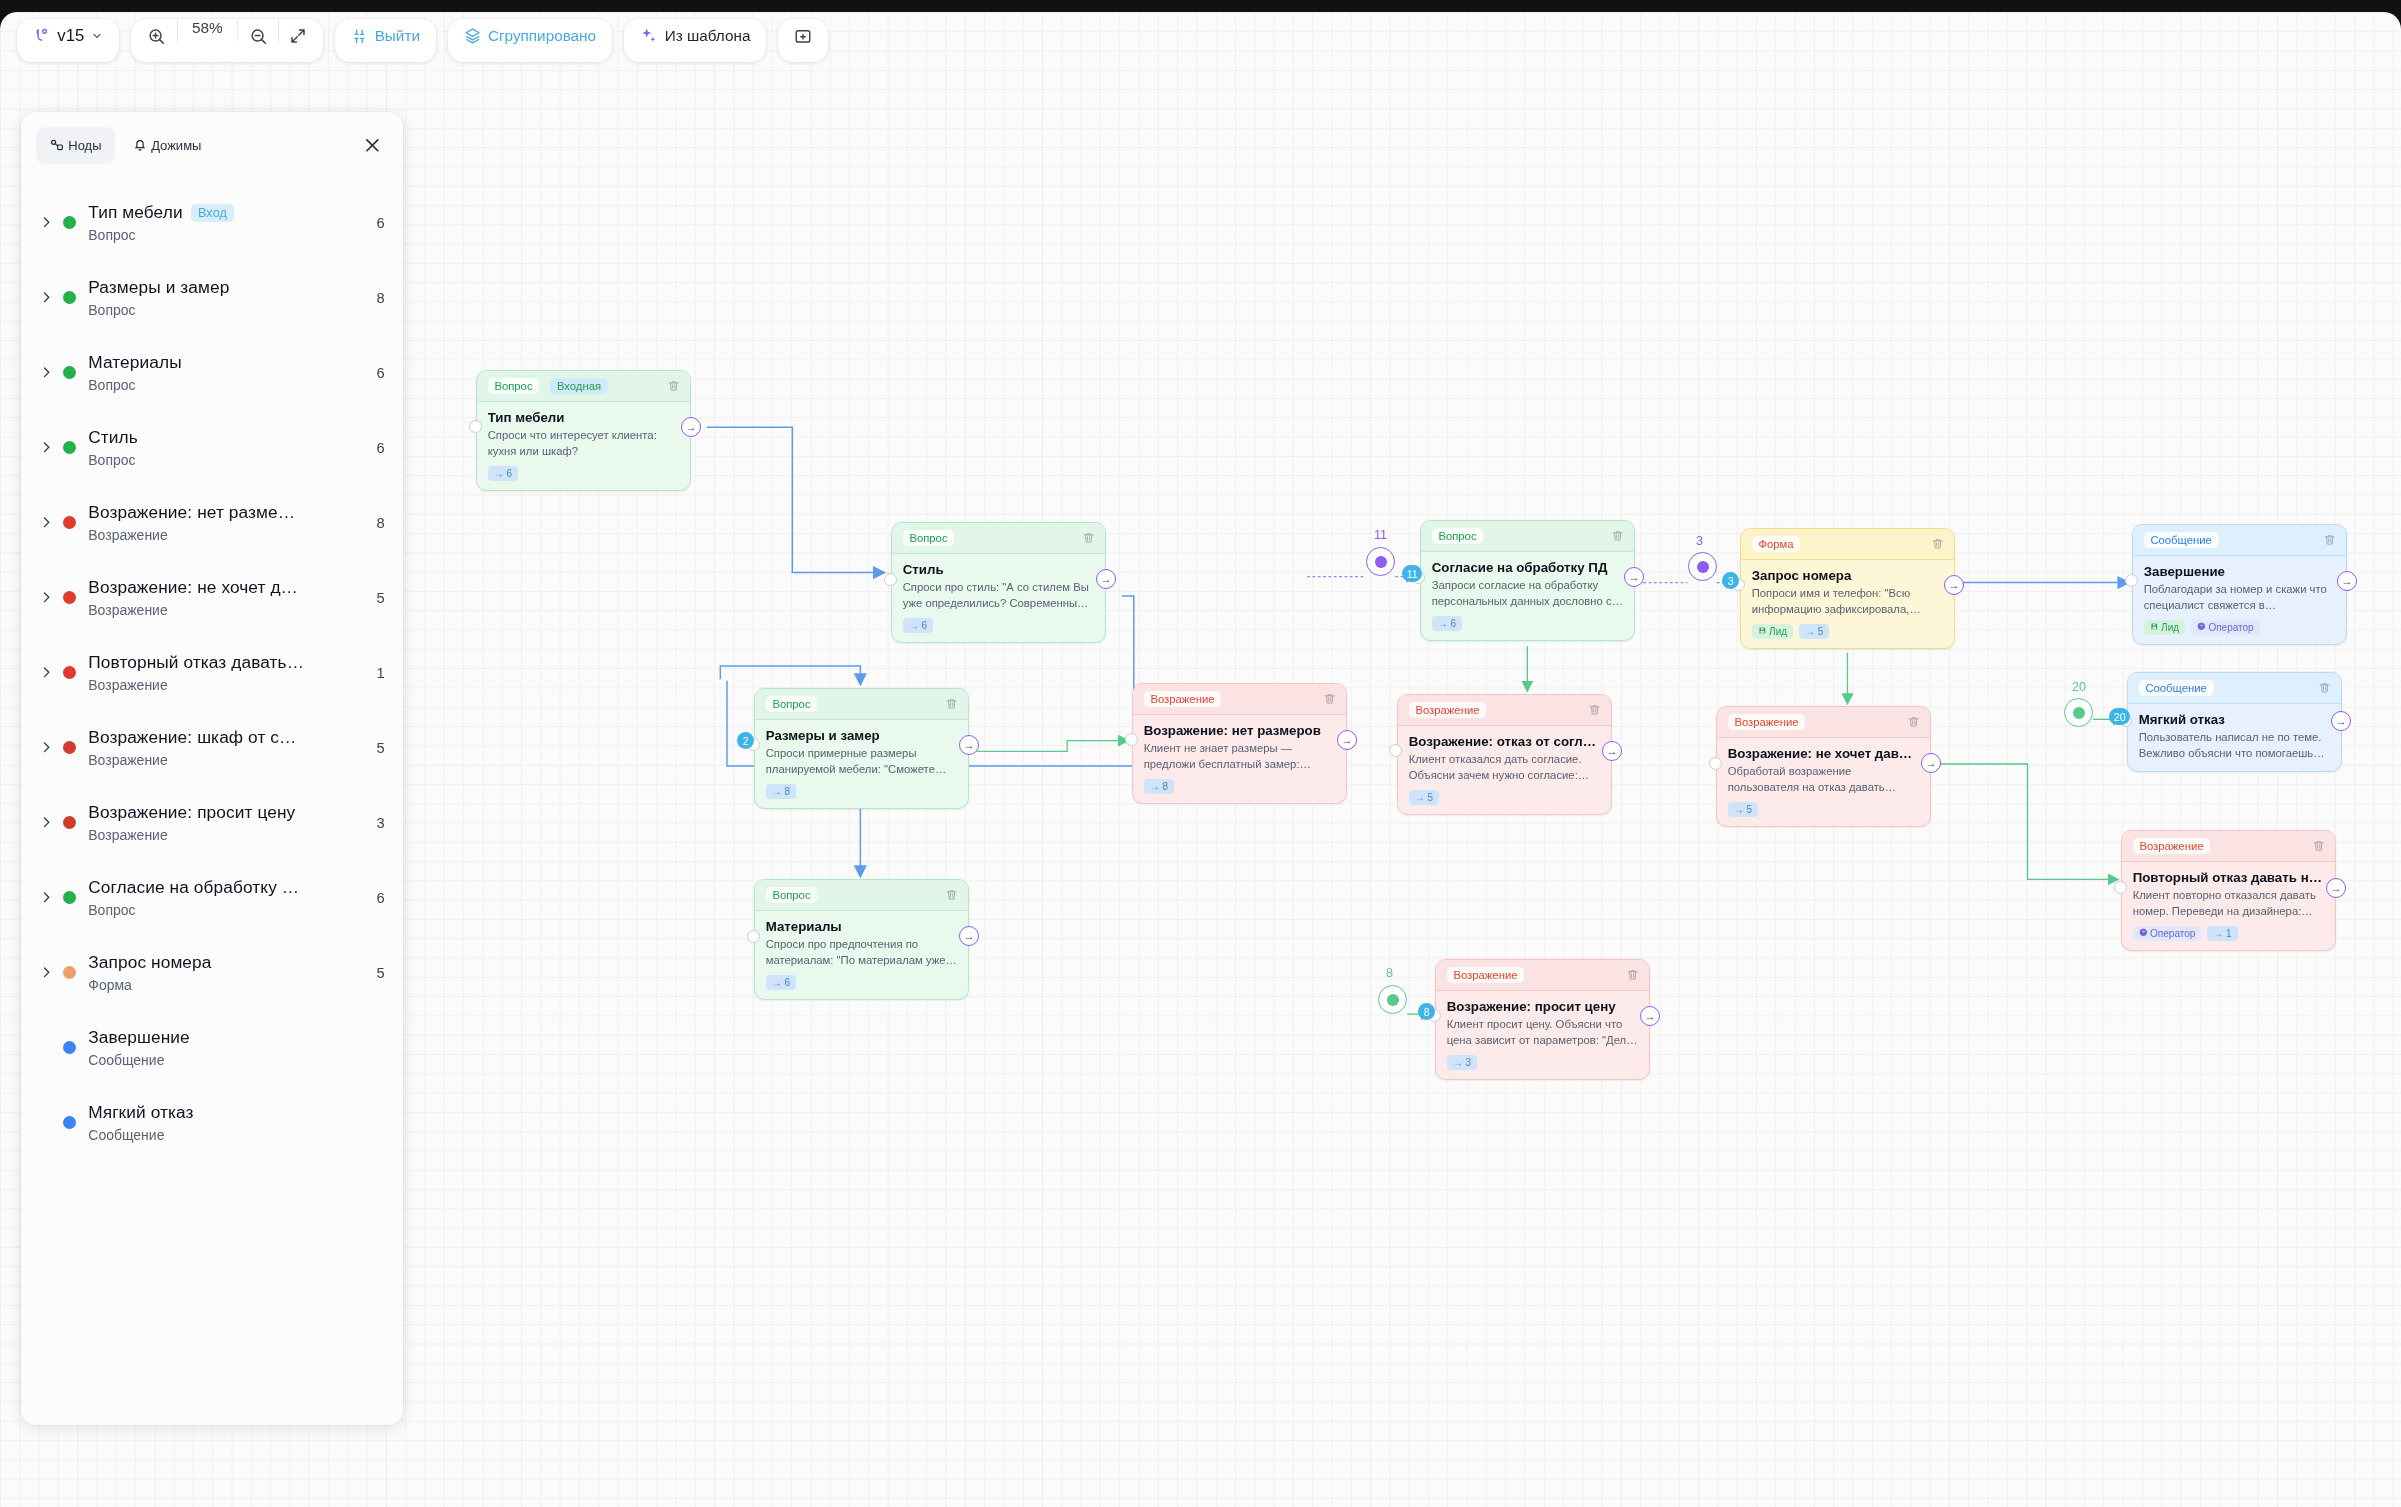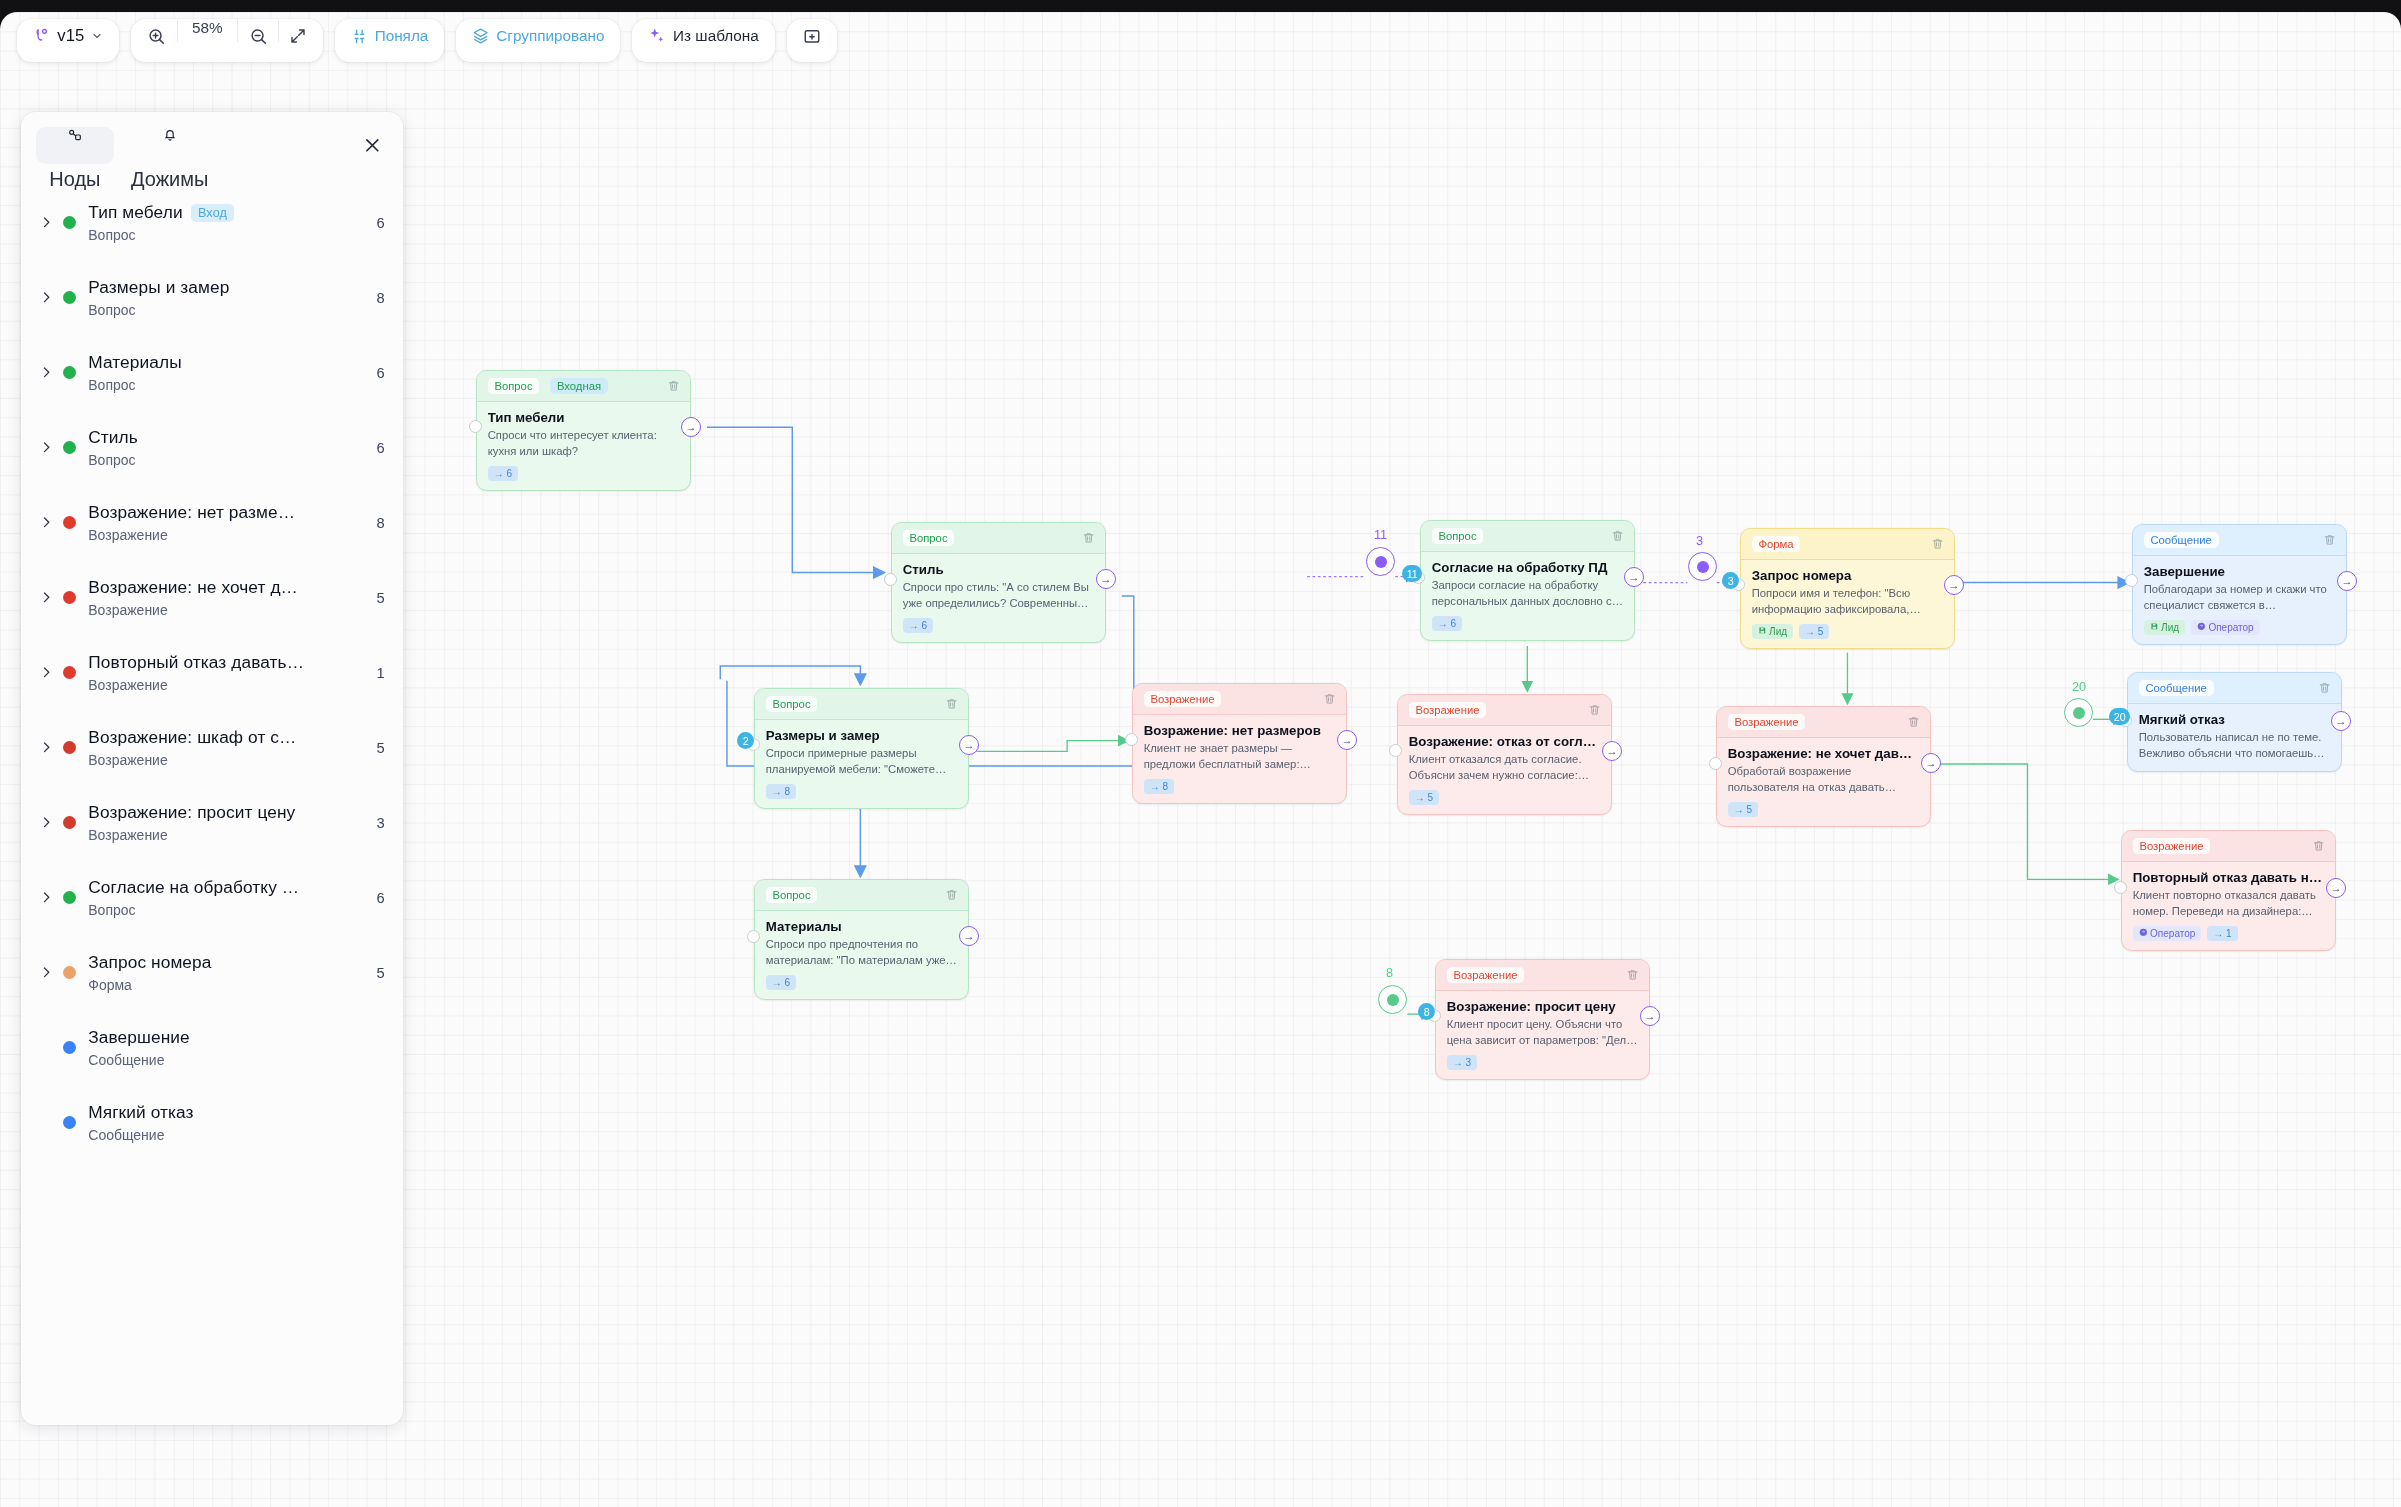--- a/index.html
+++ b/index.html
@@ -65,23 +65,23 @@
     box-shadow: 0 2.7px 14.7px rgba(16,24,40,.10), 0 0 0 0.7px rgba(16,24,40,.05);
     z-index: 30;
     display: flex; flex-direction: column;
   }
   #panel-head {
     display: flex; align-items: center;
     padding: 14.7px 14.7px 6.7px 14.7px;
     gap: 4px;
   }
   .ptab {
-    display: flex; align-items: center; gap: 25px;
+    display: flex; align-items: center; gap: 3px;
     height: 37px; padding: 0 13.3px; border-radius: 9.3px;
-    font-size: 20px; color: #2a3040; cursor: pointer; flex-direction: column;
+    font-size: 13px; color: #2a3040; cursor: pointer;
   }
   .ptab.active { background: #f1f2f6; }
   #panel-close {
     margin-left: auto; width: 32px; height: 32px;
     display: flex; align-items: center; justify-content: center;
     border-radius: 8px; cursor: pointer; color: #2b3140;
   }
   #panel-list { padding: 14.7px 6.7px 0 6.7px; overflow: hidden; }
   .prow {
     display: flex; align-items: center;
@@ -594,21 +594,21 @@
       </div>
     </div>
 
     <div class="tgroup">
       <div class="tbtn">
         <span class="ico">
           <svg width="16.7" height="16.7" viewBox="0 0 24 24" fill="none" stroke="#4aa8e0" stroke-width="2" stroke-linecap="round">
               <path d="M8 3v4M8 21v-4M16 3v4M16 21v-4M6 9h4M14 9h4M6 15h4M14 15h4"></path>
             </svg>
         </span>
-        <span style="color:#4aa8e0">Поняла</span>
+        <span style="color:#4aa8e0">Выйти</span>
       </div>
     </div>
 
     <div class="tgroup">
       <div class="tbtn">
         <span class="ico">
           <svg width="17.3" height="17.3" viewBox="0 0 24 24" fill="none" stroke="#4aa8e0" stroke-width="1.9" stroke-linejoin="round">
               <path d="M12 3l9 5-9 5-9-5 9-5z"></path>
               <path d="M3 13l9 5 9-5"></path>
               <path d="M3 17l9 5 9-5"></path>

